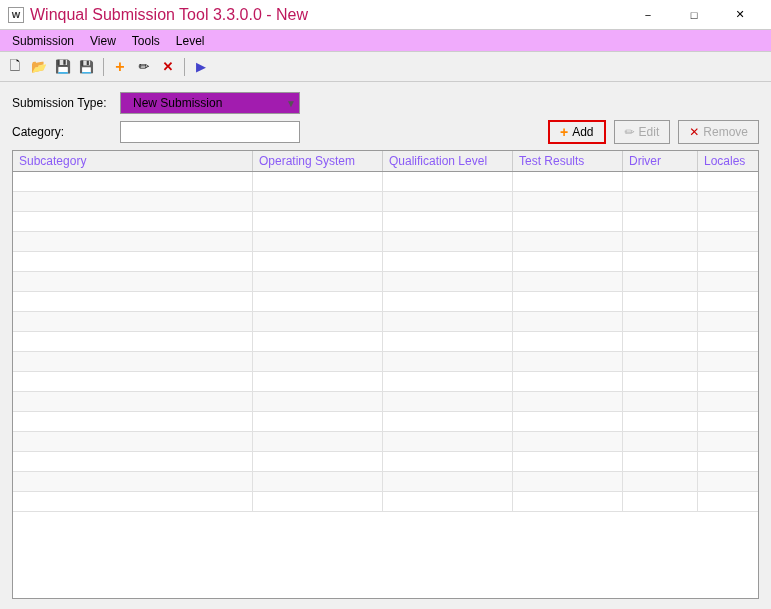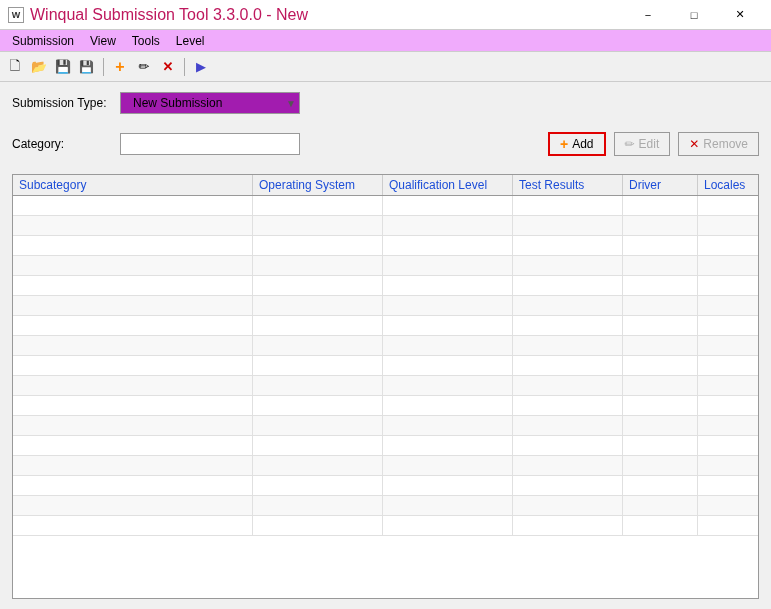--- a/index.html
+++ b/index.html
@@ -97,21 +97,21 @@
       margin: 0 3px;
     }
 
     
     .main-content {
       padding: 10px 12px;
       background: #f0f0f0;
       height: calc(609px - 30px - 22px - 30px);
       display: flex;
       flex-direction: column;
-      gap: 18px;
+      gap: 6px;
     }
 
     
     .form-row {
       display: flex;
       align-items: center;
       gap: 8px;
     }
     .form-label {
       font-size: 12px;
@@ -191,21 +191,21 @@
       display: grid;
       grid-template-columns: 240px 130px 130px 110px 75px 75px;
       background: #f0f0f0;
       border-bottom: 1px solid #999;
     }
     .table-header-cell {
       padding: 3px 6px;
       font-size: 12px;
       font-weight: normal;
       border-right: 1px solid #ccc;
-      color: #1d4ed8;
+      color: #8b5cf6;
     }
     .table-header-cell:last-child { border-right: none; }
     .table-body {
       overflow-y: auto;
       height: calc(100% - 24px);
     }
     .table-row {
       display: grid;
       grid-template-columns: 240px 130px 130px 110px 75px 75px;
       border-bottom: 1px solid #e0e0e0;

